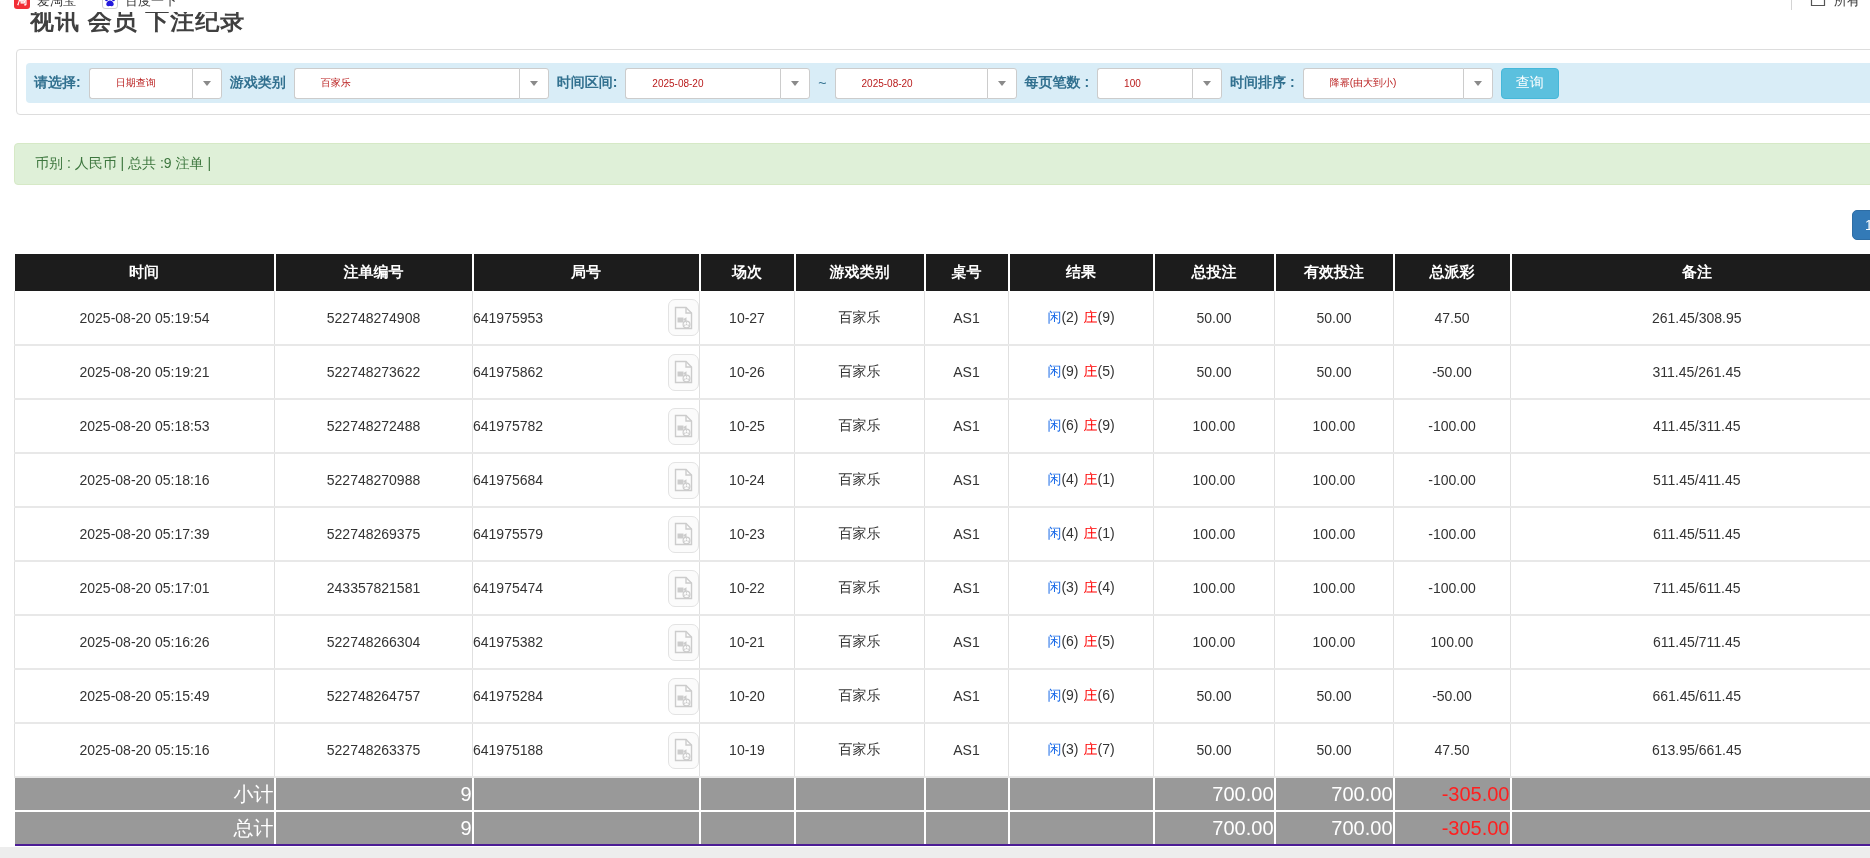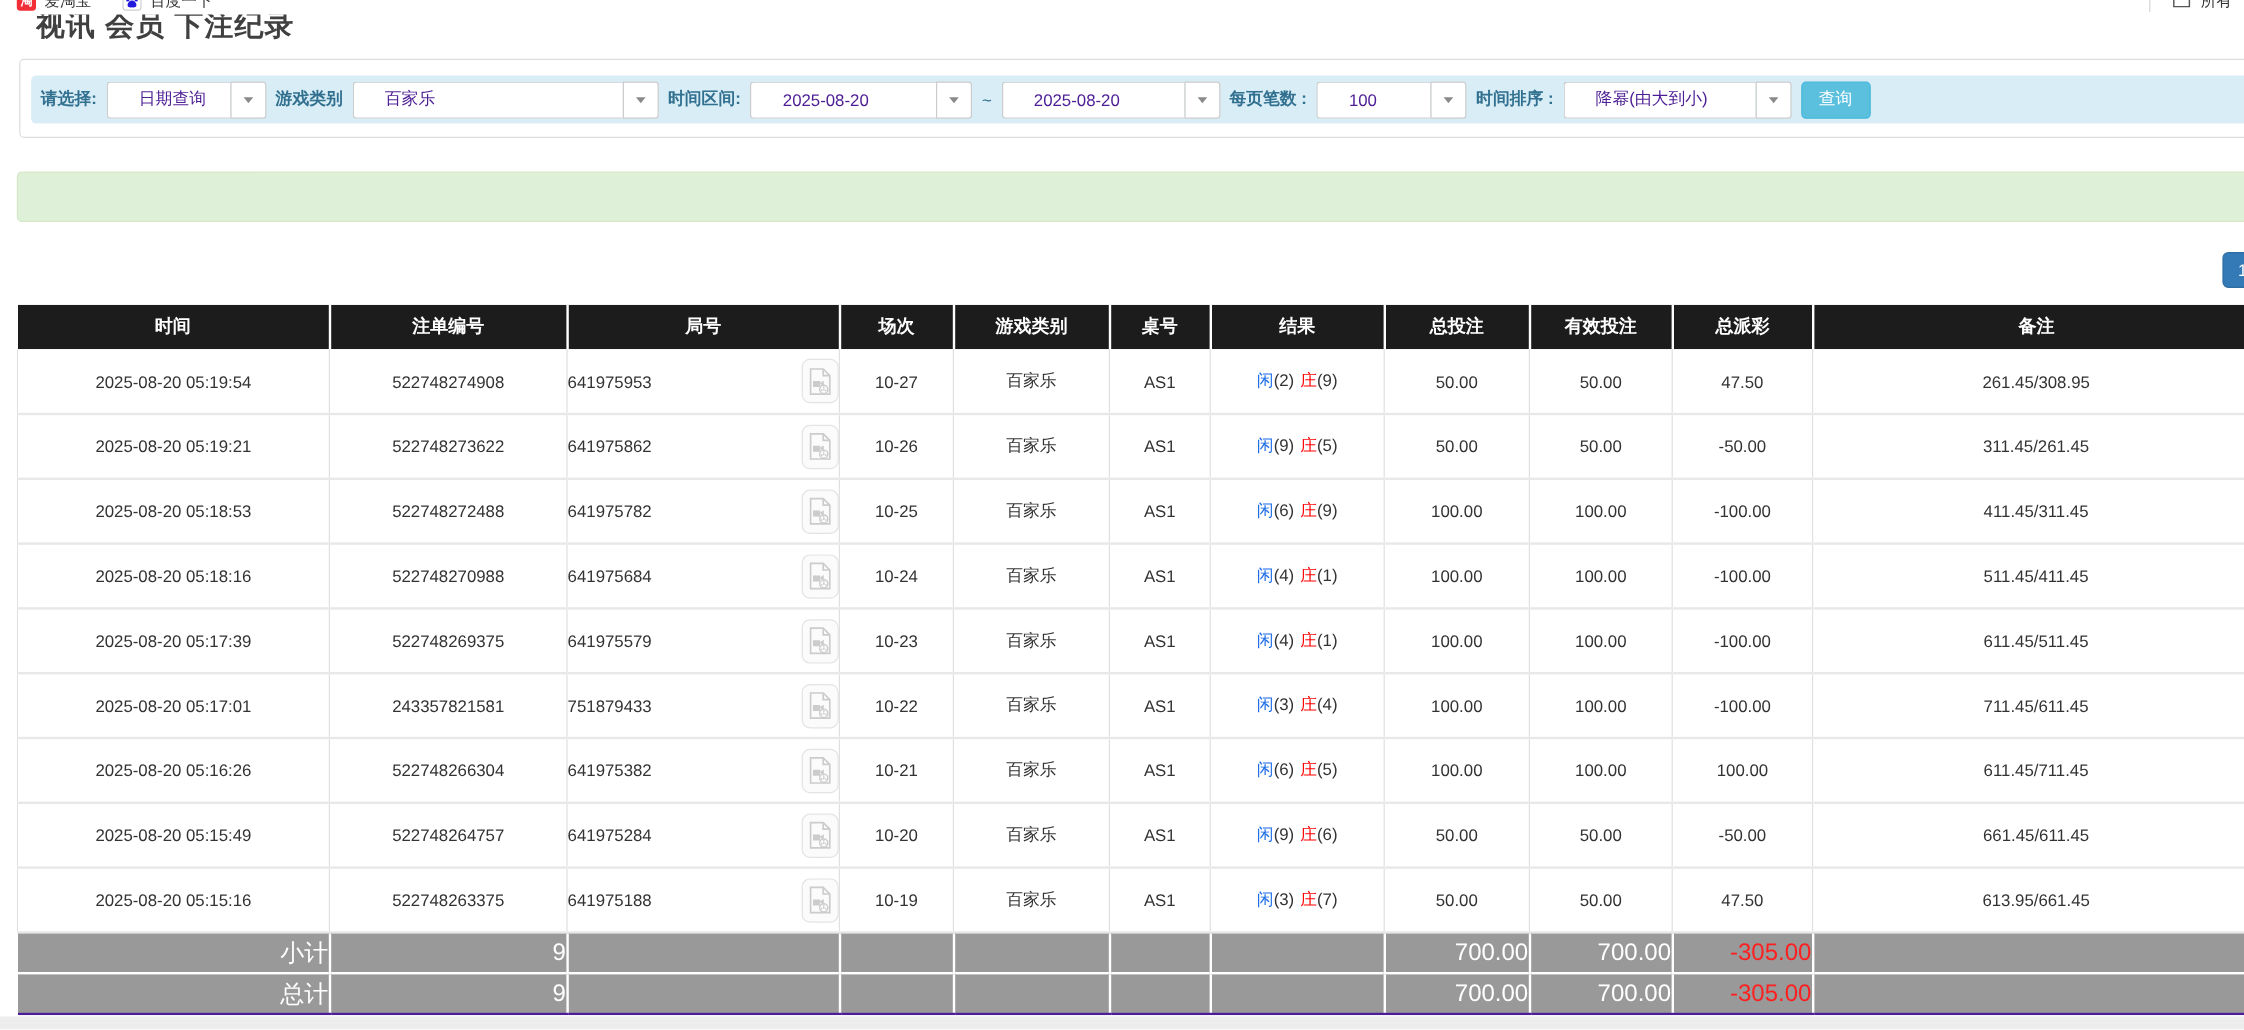--- a/index.html
+++ b/index.html
@@ -23,21 +23,21 @@
   .title-clip h1 { font-size:24px; font-weight:bold; color:#404040; margin-top:-7px; letter-spacing:1px; }
 
   
   .filter-panel { position:absolute; top:49px; left:16px; width:1872px; height:66px;
                   background:#fff; border:1px solid #ddd; border-radius:4px; }
   .filter-bar { position:absolute; top:13px; left:9px; right:9px; height:40px; background:#d9edf7;
                 border-radius:4px; display:flex; align-items:center; padding:0 8px; gap:8px; }
   .f-label { font-size:14px; font-weight:bold; color:#31708f; white-space:nowrap; }
   .sel { display:flex; height:31px; flex:0 0 auto; }
   .sel .sel-text { background:#fff; border:1px solid #ccc; border-right:none; border-radius:3px 0 0 3px;
-                   font-size:14px; color:#4c1d95; display:flex; align-items:center; padding:0 26px; white-space:nowrap; overflow:hidden; }
+                   font-size:10px; color:#b91c1c; display:flex; align-items:center; padding:0 26px; white-space:nowrap; overflow:hidden; }
   .sel .sel-btn { width:30px; background:#fff; border:1px solid #ccc; border-radius:0 3px 3px 0;
                   display:flex; align-items:center; justify-content:center; cursor:pointer; }
   .caret { width:0; height:0; border-left:4px solid transparent; border-right:4px solid transparent; border-top:5px solid #8a8a8a; }
   .tilde { font-size:14px; color:#31708f; }
   .btn-query { height:31px; padding:0 14px; background:#5bc0de; border:1px solid #46b8da; border-radius:4px;
                color:#fff; font-size:14px; display:flex; align-items:center; cursor:pointer; }
 
   
   .summary-bar { position:absolute; top:143px; left:14px; width:1874px; height:42px;
                  background:#dff0d8; border:1px solid #d6e9c6; border-radius:4px; }
@@ -162,20 +162,21 @@
         <span class="sel-text" style="width:160px;">降幂(由大到小)</span>
         <span class="sel-btn">
             <span class="caret"></span>
           </span>
       </div>
       <button class="btn-query">查询</button>
     </div>
   </div>
 
   <div class="summary-bar">
+    <span class="summary-left">币别 : 人民币 | 总共 :9 注单 |</span>
   </div>
 
   <div class="page-btn">1</div>
 
   <div class="table-wrap">
     <table class="bets">
       <colgroup>
         <col style="width:260px">
           <col style="width:198px">
           <col style="width:227px">
@@ -372,21 +373,21 @@
     <td class="blue bet-link">100.00</td>
     <td>100.00</td>
     <td class="red">-100.00</td>
     <td>611.45/511.45</td>
   </tr>
           <tr>
     <td>2025-08-20 05:17:01</td>
     <td>243357821581</td>
     <td>
       <span class="round-cell">
-        <span>751879433</span>
+        <span>641975474</span>
         <button class="video-btn">
           <span style="display:flex;">
             <svg width="19" height="24" viewBox="0 0 19 24" fill="none">
               <path d="M1.5 1.5h10.5l5.5 5.5v15.5H1.5z" stroke="#cccccc" stroke-width="1.4"></path>
               <path d="M12 1.5v5.5h5.5" stroke="#cccccc" stroke-width="1.4"></path>
               <path d="M3.5 11.5h6v5h-6z" fill="#cccccc"></path>
               <path d="M9.5 13l3-1.8v4.6l-3-1.8z" fill="#cccccc"></path>
               <circle cx="12.5" cy="18.5" r="3.4" stroke="#cccccc" stroke-width="1.2"></circle>
               <circle cx="12.5" cy="18.5" r="0.8" fill="#cccccc"></circle>
               <circle cx="12.5" cy="16.7" r="0.7" fill="#cccccc"></circle>

